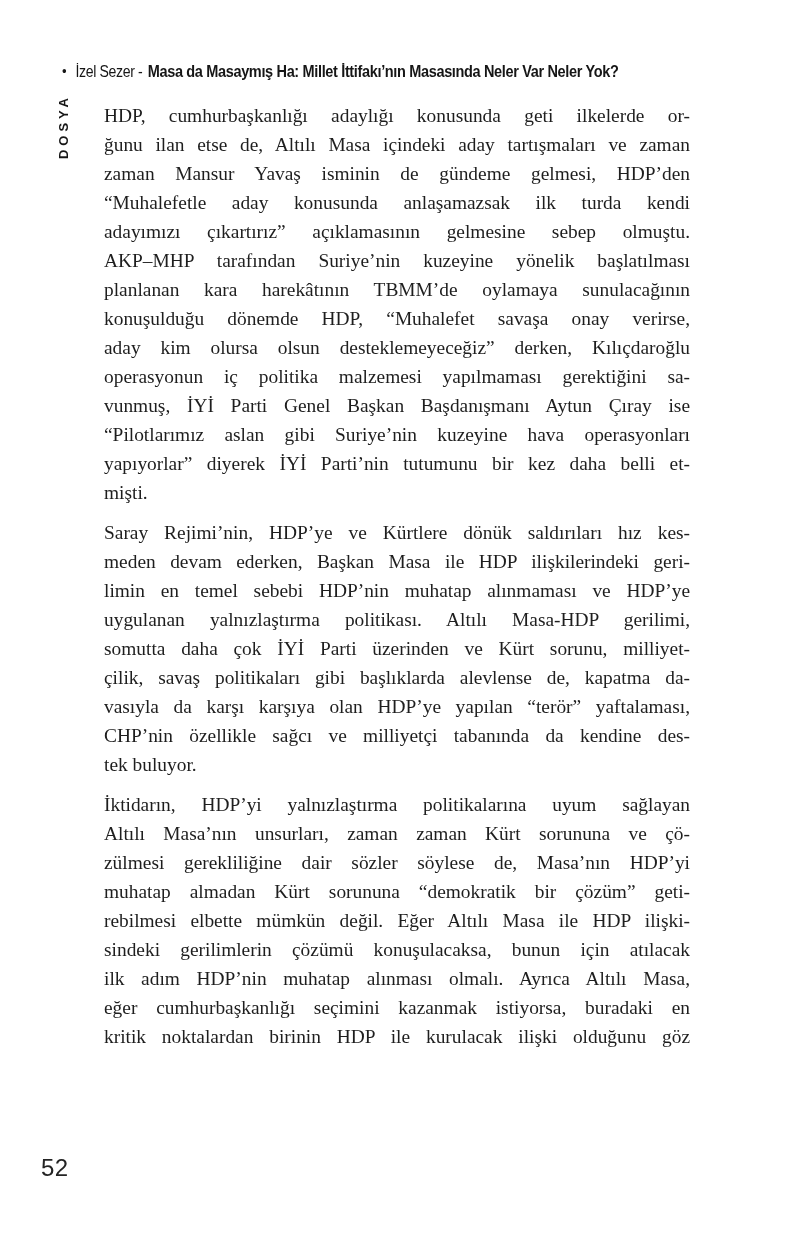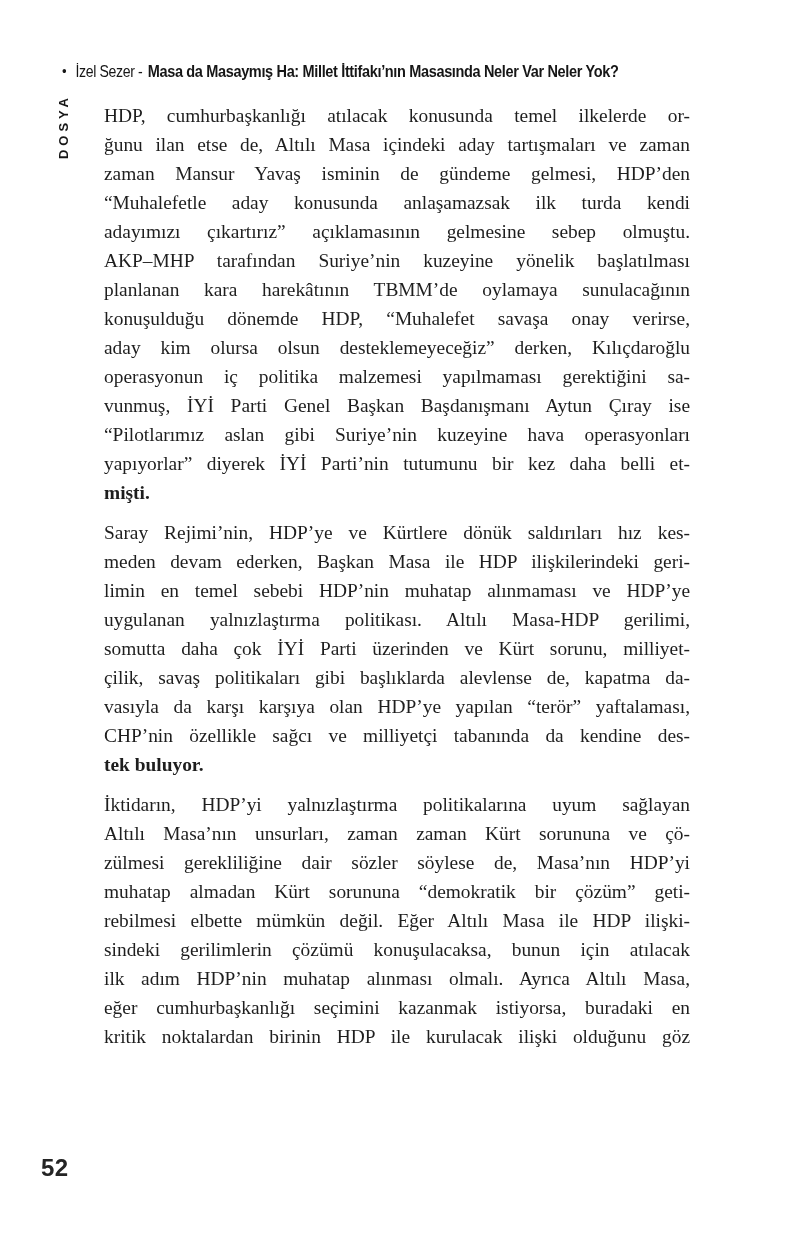--- a/index.html
+++ b/index.html
@@ -75,50 +75,49 @@
   }
   .paragraph {
     margin: 0 0 11px 0;
   }
   .line {
     text-align: justify;
     text-align-last: justify;
   }
   .line.last {
     text-align-last: left;
-    font-weight: bold;
   }
 
   
   .page-number {
     position: absolute;
     left: 41px;
     top: 1154px;
-    font-weight: 700;
+    font-weight: 400;
     font-size: 24px;
     letter-spacing: 0.5px;
     color: #242424;
   }
 </style>
 </head>
 <body>
 
 <div class="page">
 
   <div class="running-header">
     <span class="bullet">•</span>
     <span class="author">İzel Sezer -</span>
     <span class="title">Masa da Masaymış Ha: Millet İttifakı’nın Masasında Neler Var Neler Yok?</span>
   </div>
 
   <div class="section-label">DOSYA</div>
 
   <div class="body-text">
       <div class="paragraph">
-        <div class="line">HDP, cumhurbaşkanlığı atılacak konusunda temel ilkelerde or-</div>
+        <div class="line">HDP, cumhurbaşkanlığı adaylığı konusunda geti ilkelerde or-</div>
         <div class="line">ğunu ilan etse de, Altılı Masa içindeki aday tartışmaları ve zaman</div>
         <div class="line">zaman Mansur Yavaş isminin de gündeme gelmesi, HDP’den</div>
         <div class="line">“Muhalefetle aday konusunda anlaşamazsak ilk turda kendi</div>
         <div class="line">adayımızı çıkartırız” açıklamasının gelmesine sebep olmuştu.</div>
         <div class="line">AKP–MHP tarafından Suriye’nin kuzeyine yönelik başlatılması</div>
         <div class="line">planlanan kara harekâtının TBMM’de oylamaya sunulacağının</div>
         <div class="line">konuşulduğu dönemde HDP, “Muhalefet savaşa onay verirse,</div>
         <div class="line">aday kim olursa olsun desteklemeyeceğiz” derken, Kılıçdaroğlu</div>
         <div class="line">operasyonun iç politika malzemesi yapılmaması gerektiğini sa-</div>
         <div class="line">vunmuş, İYİ Parti Genel Başkan Başdanışmanı Aytun Çıray ise</div>

